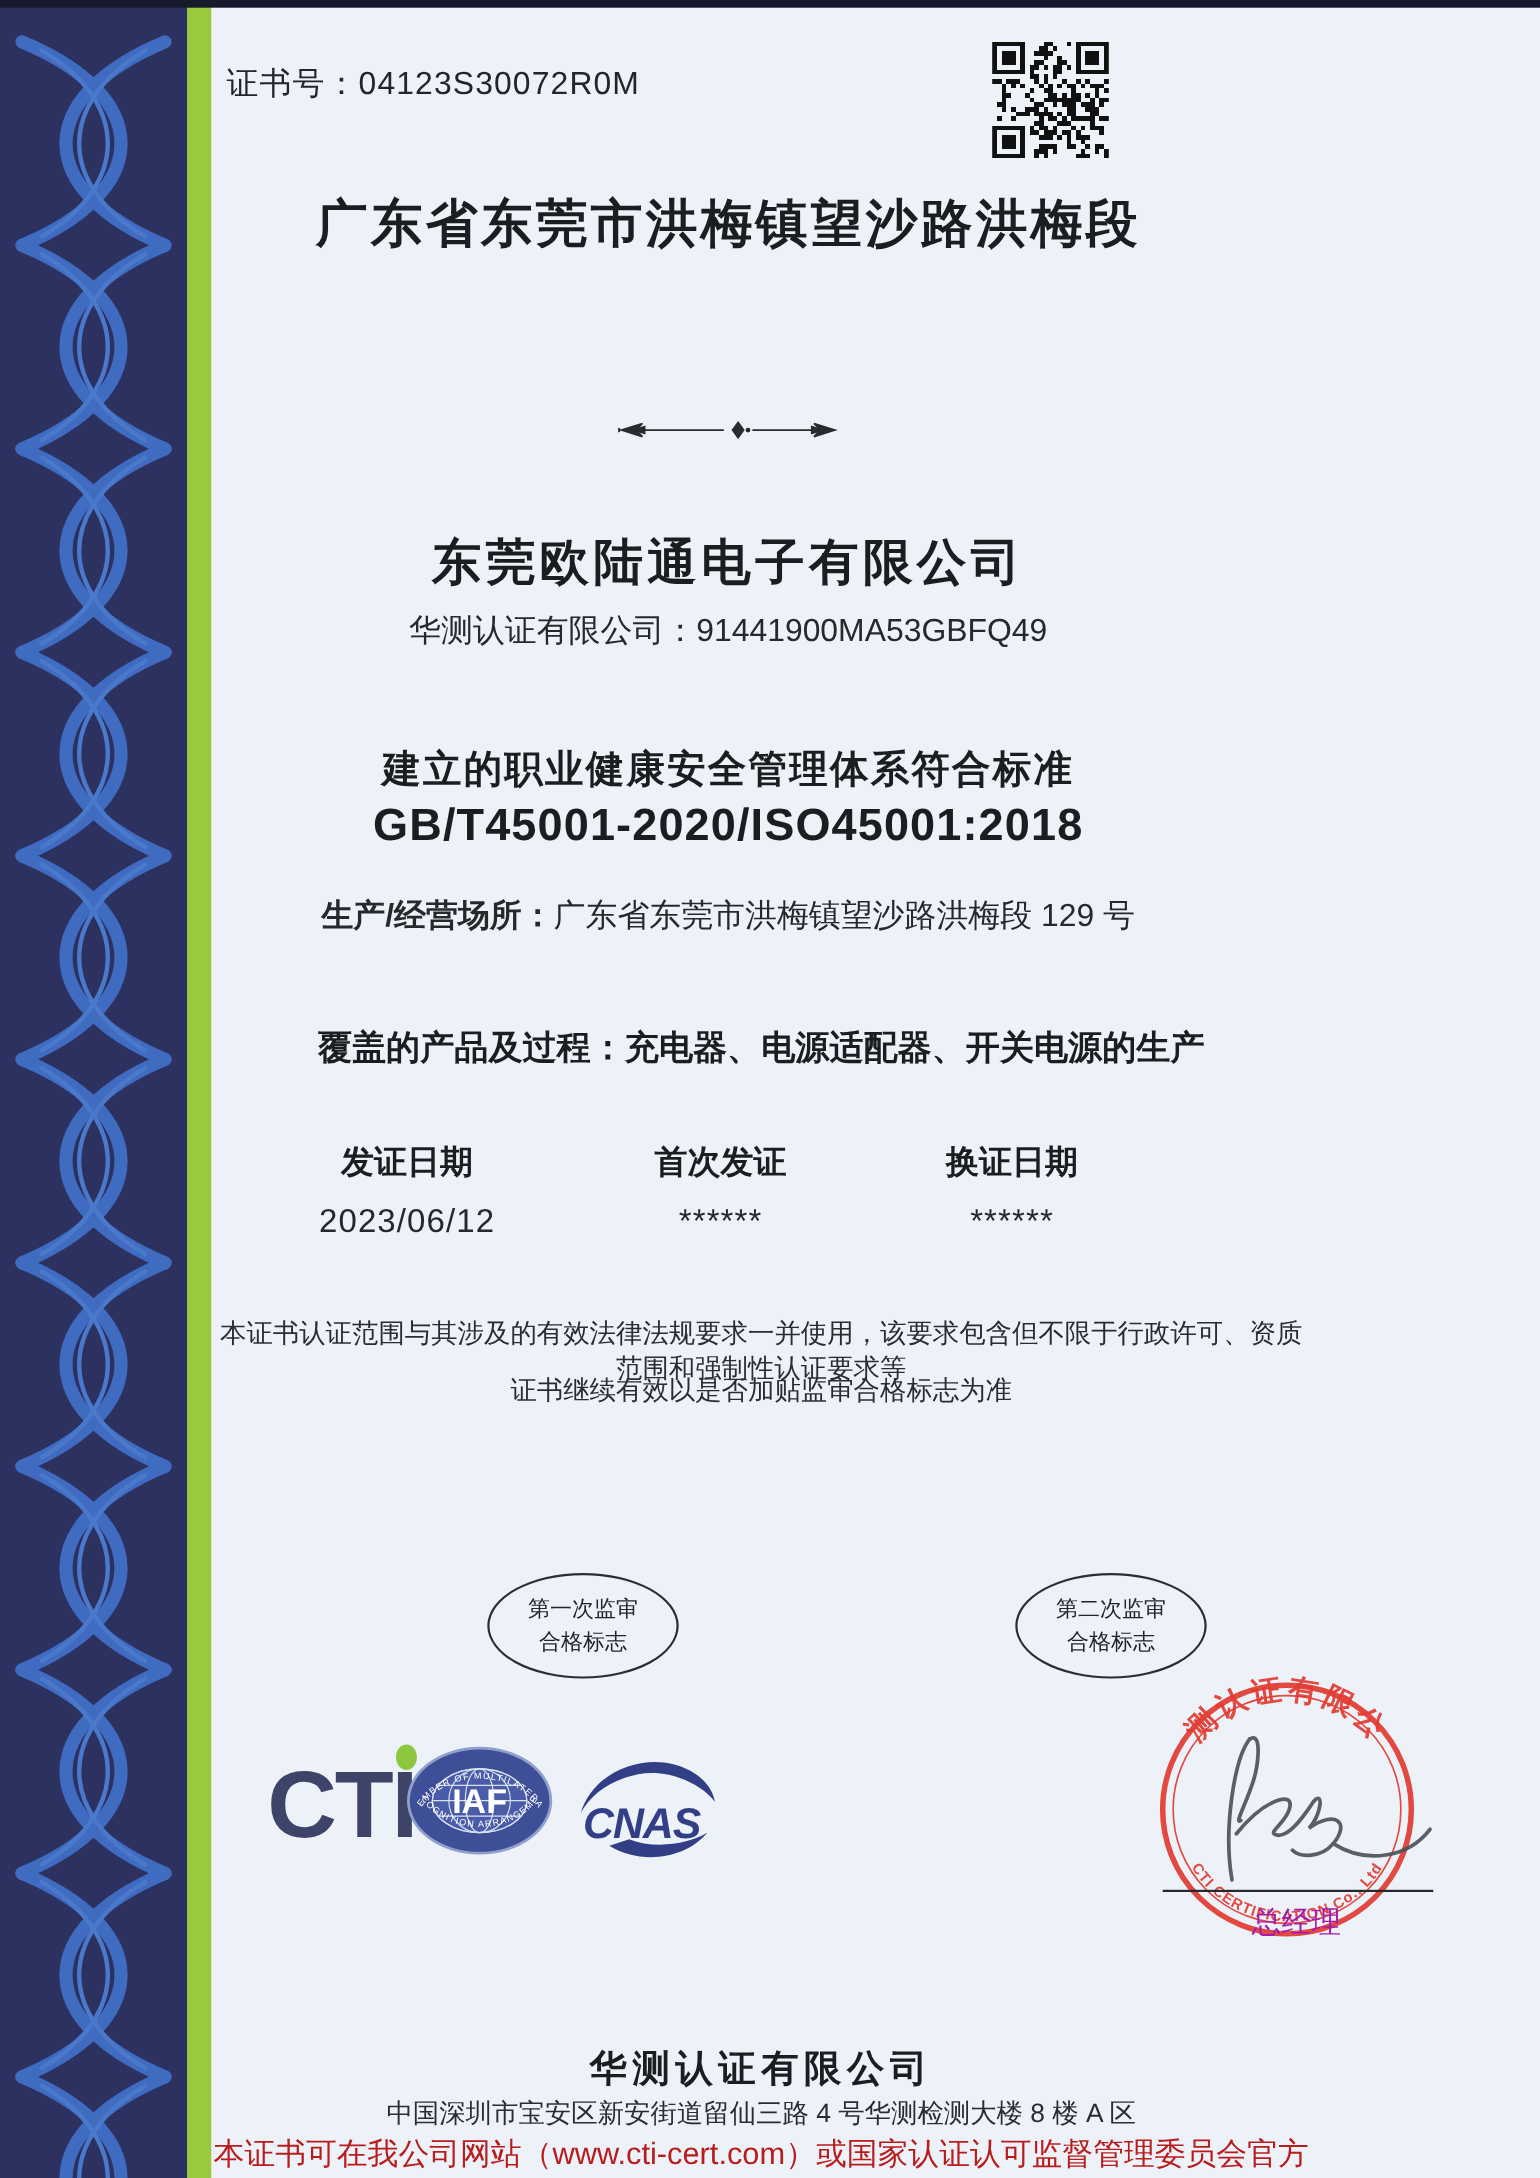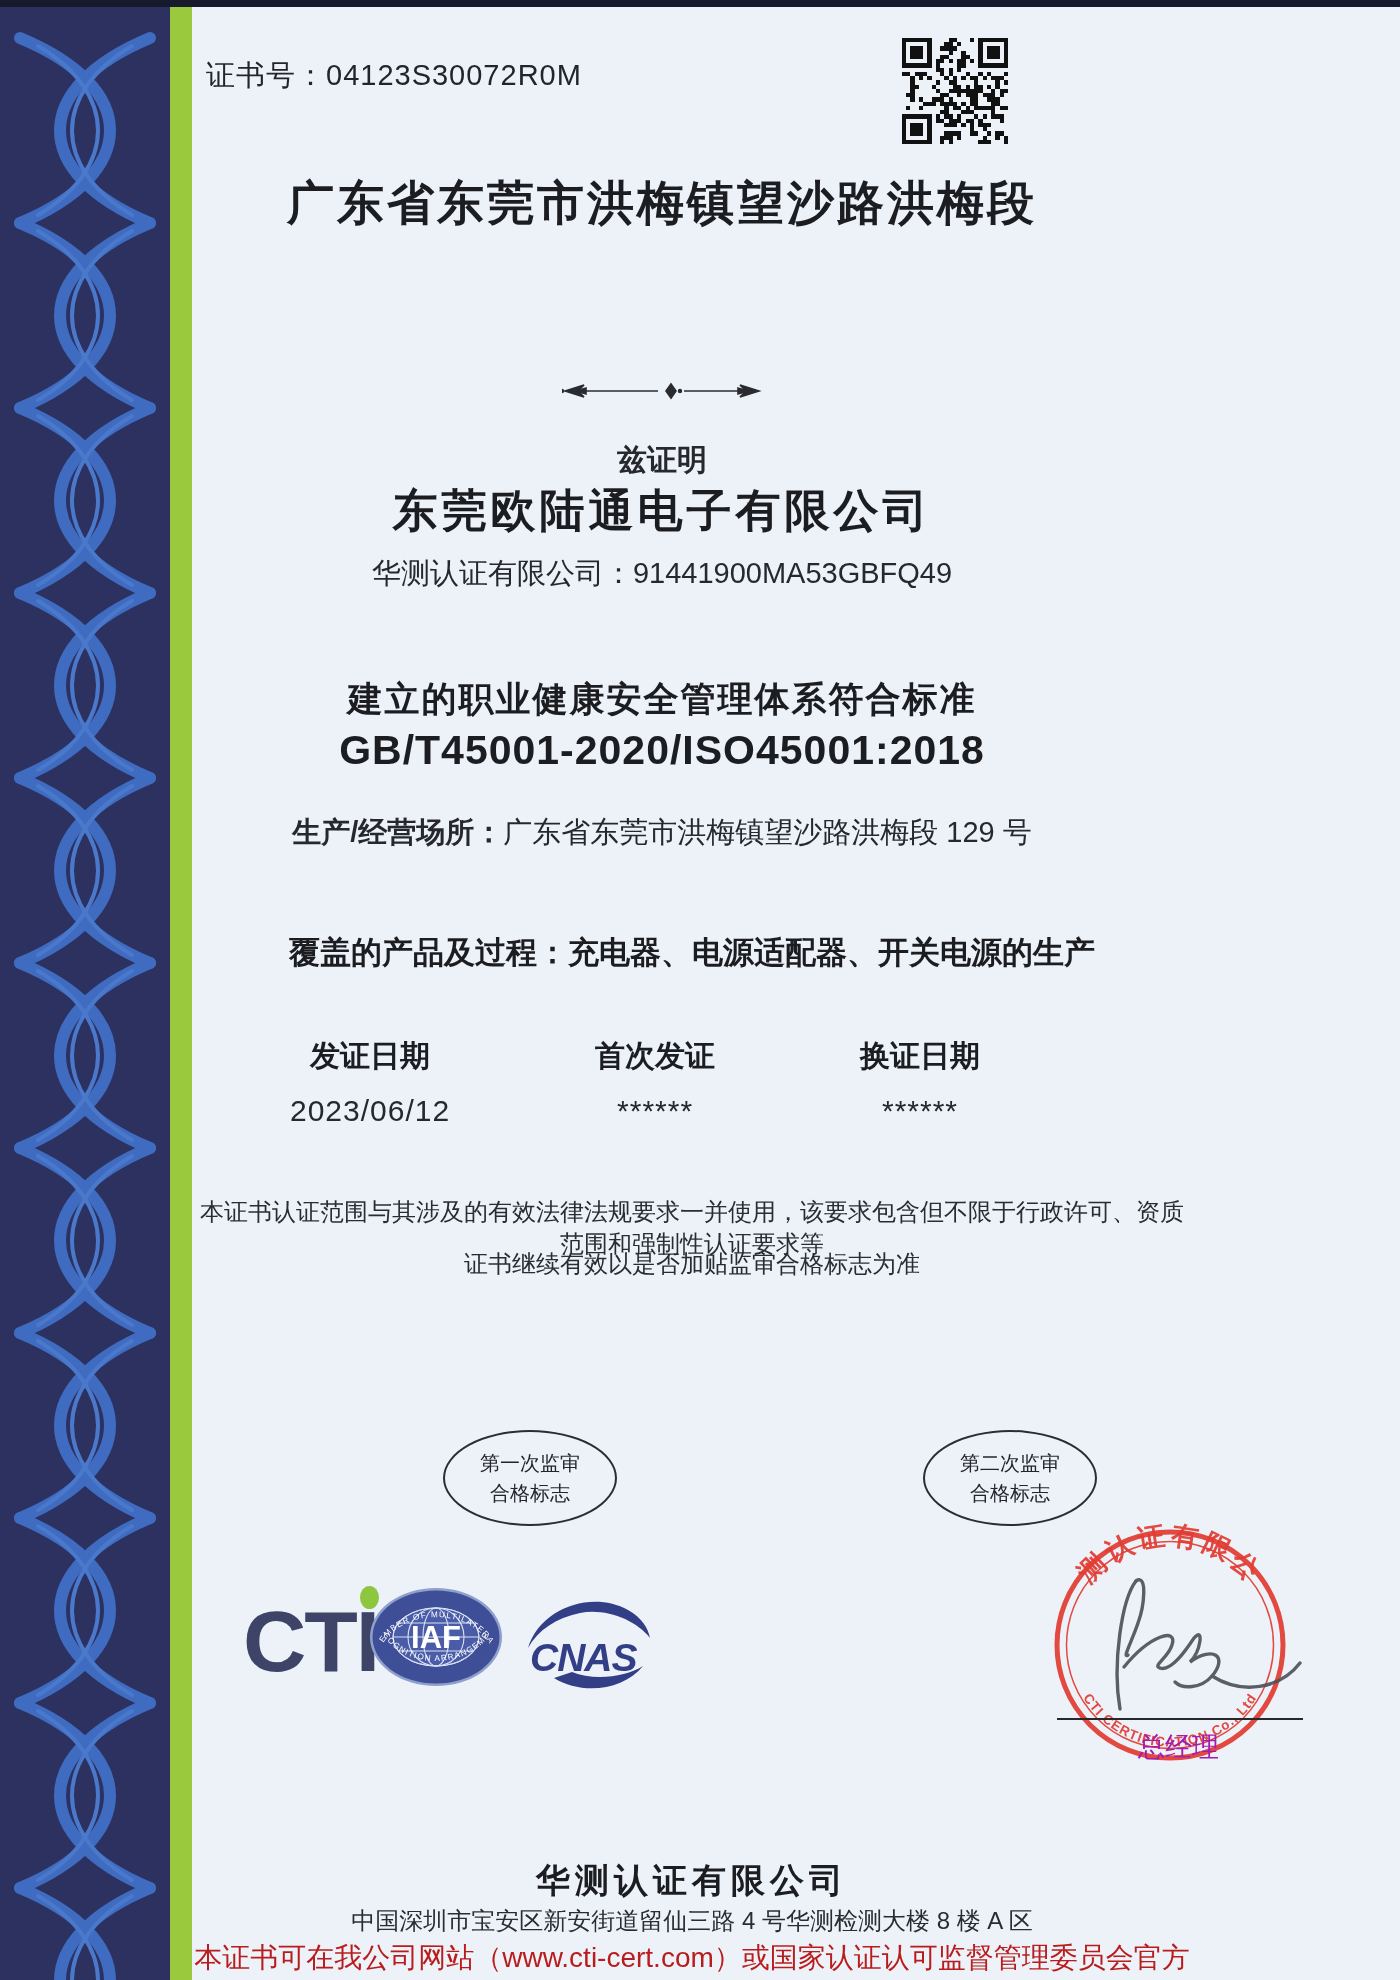--- a/index.html
+++ b/index.html
@@ -292,21 +292,20 @@
         <polygon points="14,11 24,8 24,14"></polygon>
         <polygon points="109,4 114,11 109,18 104,11"></polygon>
         <circle cx="100,11" r="1.4" cy="11"></circle>
         <circle cx="118" cy="11" r="1.4"></circle>
         <polygon points="197,11 178,5 184,11 178,17"></polygon>
         <polygon points="186,11 176,8 176,14"></polygon>
       </g>
     </svg>
   </div>
 
-  <div class="abs col certify">兹证明</div>
   <div class="abs col company">东莞欧陆通电子有限公司</div>
 
   <div class="abs col credit"><span>华测认证有限公司：</span><span>91441900MA53GBFQ49</span></div>
 
 
   <div class="abs col std-intro">建立的职业健康安全管理体系符合标准</div>
   <div class="abs col std-code">GB/T45001-2020/ISO45001:2018</div>
 
   <div class="abs col site"><span style="font-weight:600;">生产/经营场所：</span><span>广东省东莞市洪梅镇望沙路洪梅段 129 号</span></div>
 

